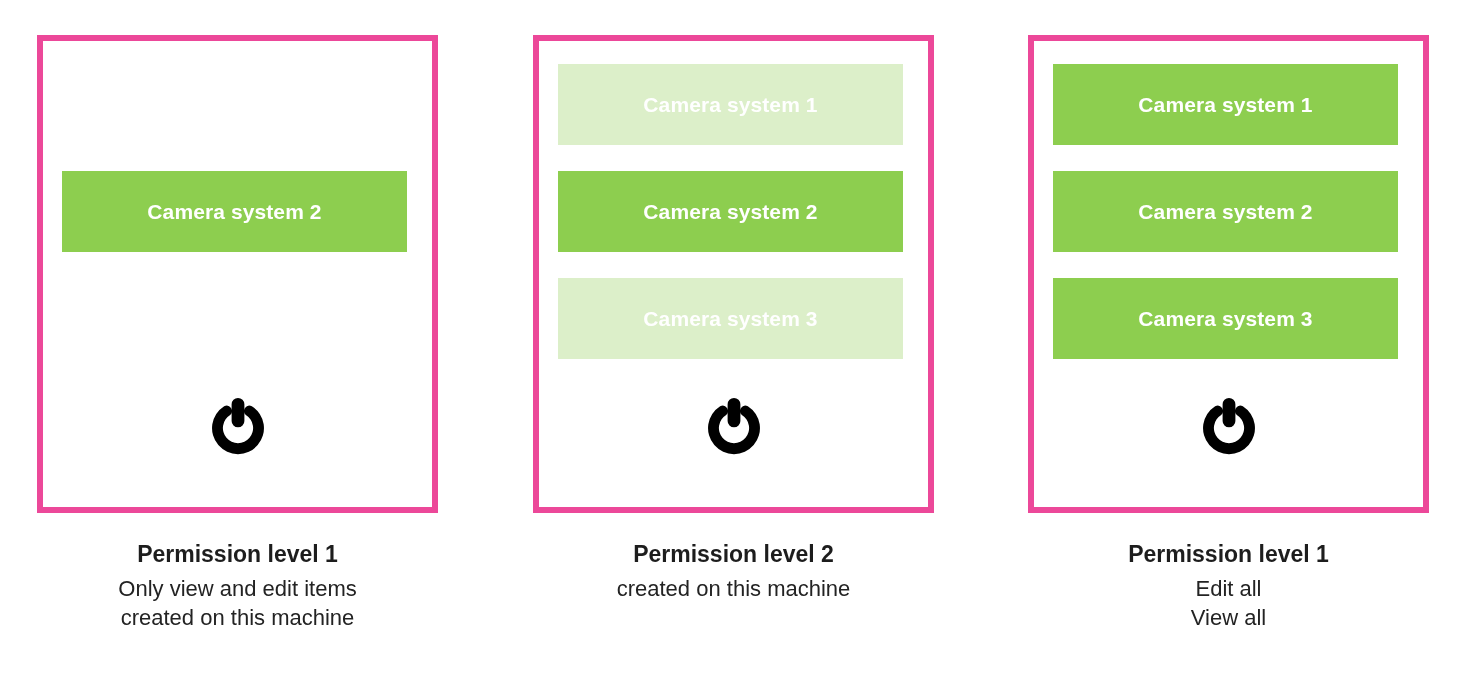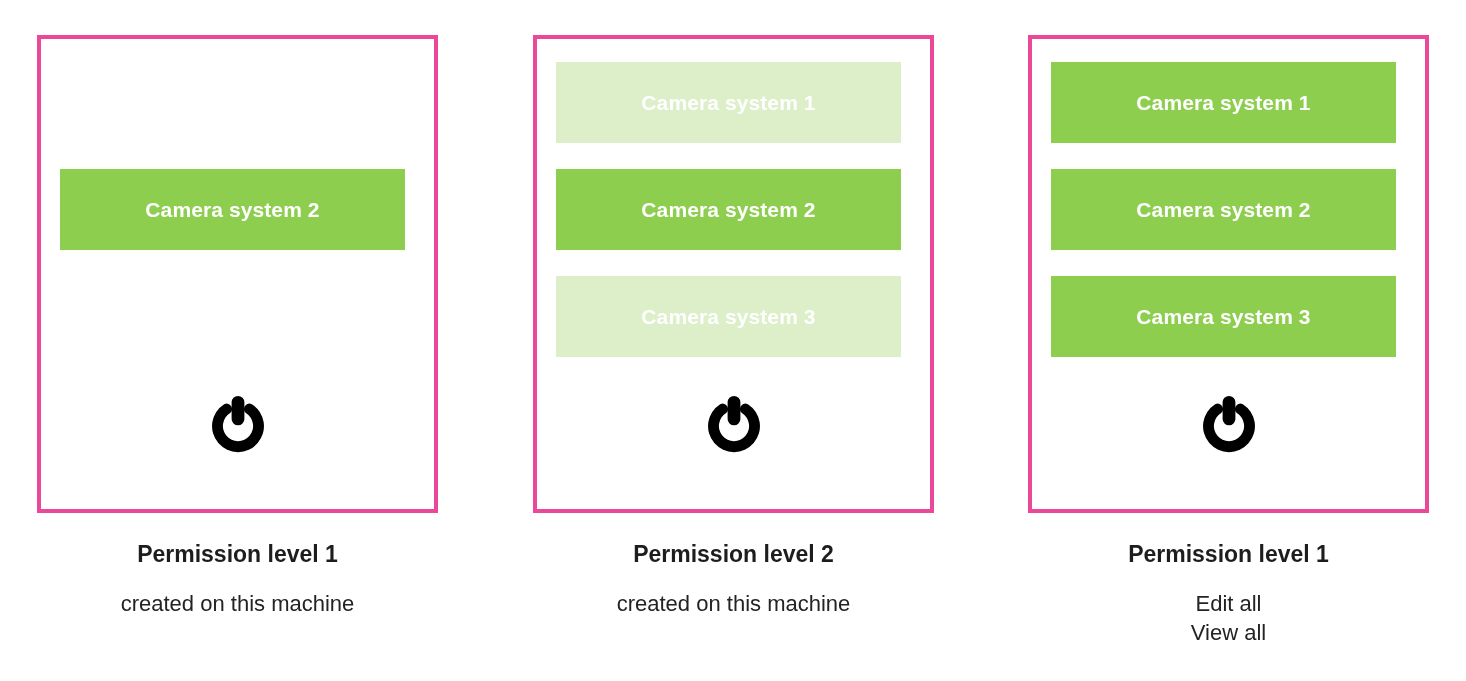--- a/index.html
+++ b/index.html
@@ -31,21 +31,21 @@
   }
   .panel-col.col-1 { left: 37px; }
   .panel-col.col-2 { left: 533px; }
   .panel-col.col-3 { left: 1028px; }
 
   .device-frame {
     position: relative;
     box-sizing: border-box;
     width: 401px;
     height: 478px;
-    border: 4px solid #ec4899;
+    border: 6px solid #ec4899;
     background: #ffffff;
   }
 
   .bar-stack {
     position: absolute;
     left: 19px;
     top: 23px;
     width: 345px;
   }
 
@@ -93,21 +93,21 @@
 
   .caption {
     margin-top: 26px;
     text-align: center;
     line-height: 1.33;
   }
   .caption-title {
     font-size: 23px;
     font-weight: bold;
     color: #1d1d1d;
-    margin-bottom: 19px;
+    margin-bottom: 4px;
   }
   .caption-line {
     font-size: 22px;
     font-weight: normal;
     color: #232323;
   }
 </style>
 </head>
 <body>
 
@@ -140,20 +140,21 @@
       <div class="power-wrap">
         <svg class="power-icon" viewBox="0 0 64 64">
           <path d="M32 4 a6.6 6.6 0 0 0 -6.6 6.6 v17.2 a6.6 6.6 0 0 0 13.2 0 v-17.2 A6.6 6.6 0 0 0 32 4 z" fill="#000000"></path>
           <path d="M46.3 12.6 a5.6 5.6 0 0 0 -6.2 9.2 a15.6 15.6 0 1 1 -16.2 0 a5.6 5.6 0 0 0 -6.2 -9.2 a26.8 26.8 0 1 0 28.6 0 z" fill="#000000"></path>
         </svg>
       </div>
     </div>
 
     <div class="caption">
       <div class="caption-title">Permission level 1</div>
+      <div class="caption-line">Only view and edit items</div>
       <div class="caption-line">created on this machine</div>
     </div>
   </div>
 
   <div class="panel-col col-2">
     <div class="device-frame">
       <div class="bar-stack">
 
         <div class="cam-slot">
           <div class="cam-bar faded">

